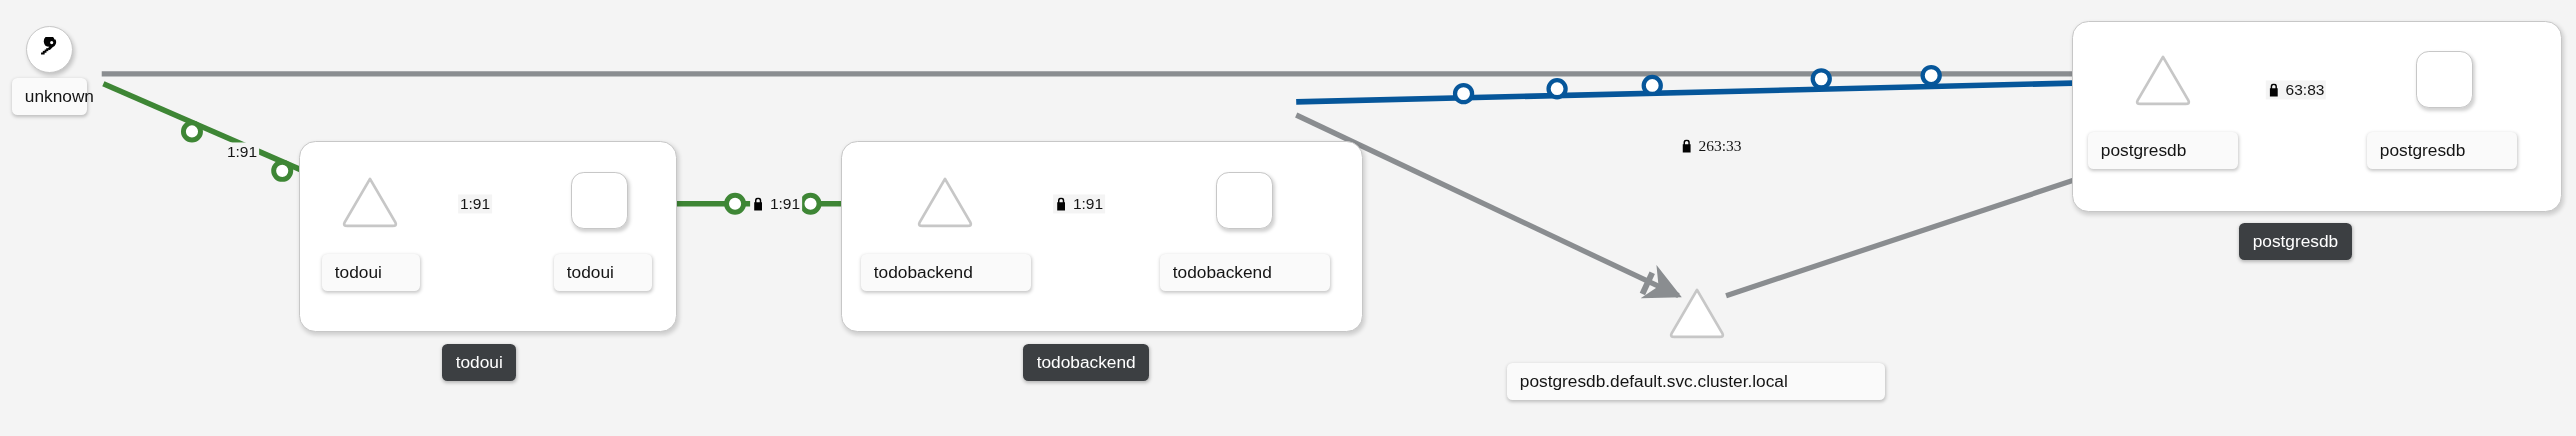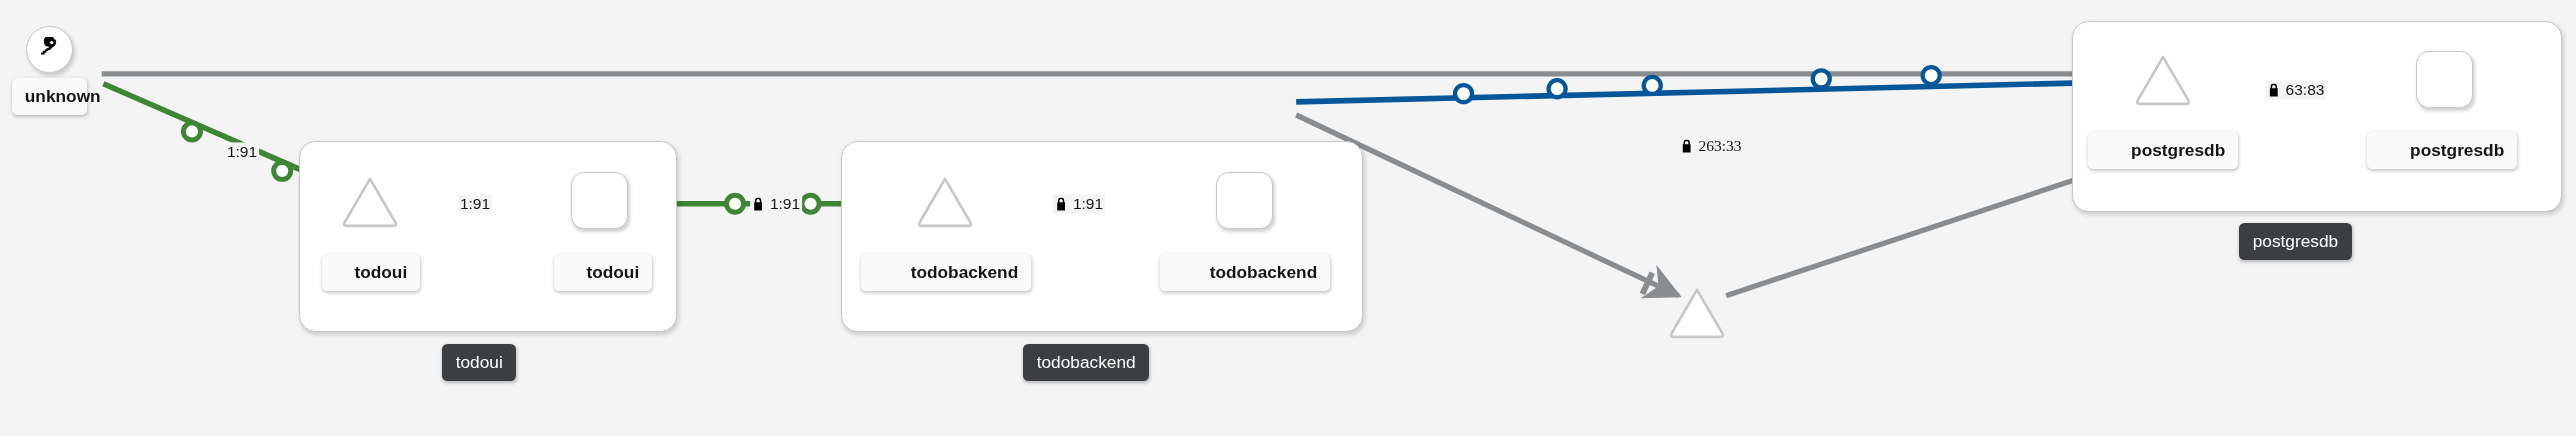--- a/index.html
+++ b/index.html
@@ -69,23 +69,22 @@
   .node-label {
     position: absolute;
     background: #fafafa;
     border-radius: 5.5px;
     box-shadow: 0.9px 1.8px 3.6px rgba(3,3,3,0.22);
     color: #151515;
     font-size: 17.3px;
     line-height: 1;
     padding: 10px 12.8px;
     white-space: nowrap;
-    text-align: right;
-    box-sizing: border-box;
-    font-weight: bold;
+    text-align: left;
+    box-sizing: border-box;
   }
 
   
   .group-badge {
     position: absolute;
     background: #3c3f42;
     color: #ffffff;
     border-radius: 5.5px;
     box-shadow: 0.9px 1.8px 3.6px rgba(3,3,3,0.25);
     font-size: 17.3px;
@@ -235,20 +234,21 @@
     <svg width="58" height="53" viewBox="0 0 64 58">
       <path d="M32 4 L60 52 Q62 56 57 56 L7 56 Q2 56 4 52 Z" fill="#ffffff" stroke="#c7c7c7" stroke-width="3" stroke-linejoin="round"></path>
     </svg>
   </div>
 
   <div class="node-label" style="left:12px; top:78px; width:75px;">unknown</div>
   <div class="node-label" style="left:322px; top:254px; width:98px;">todoui</div>
   <div class="node-label" style="left:554px; top:254px; width:98px;">todoui</div>
   <div class="node-label" style="left:861px; top:254px; width:170px;">todobackend</div>
   <div class="node-label" style="left:1160px; top:254px; width:170px;">todobackend</div>
+  <div class="node-label" style="left:1507px; top:363px; width:378px;">postgresdb.default.svc.cluster.local</div>
   <div class="node-label" style="left:2088px; top:132px; width:150px;">postgresdb</div>
   <div class="node-label" style="left:2367px; top:132px; width:150px;">postgresdb</div>
 
   <div class="group-badge" style="left:442px; top:344px;">todoui</div>
   <div class="group-badge" style="left:1023px; top:344px;">todobackend</div>
   <div class="group-badge" style="left:2239px; top:223px;">postgresdb</div>
 
   <div class="edge-label" style="left:242px; top:152px;">
     <span>1:91</span>
   </div>

